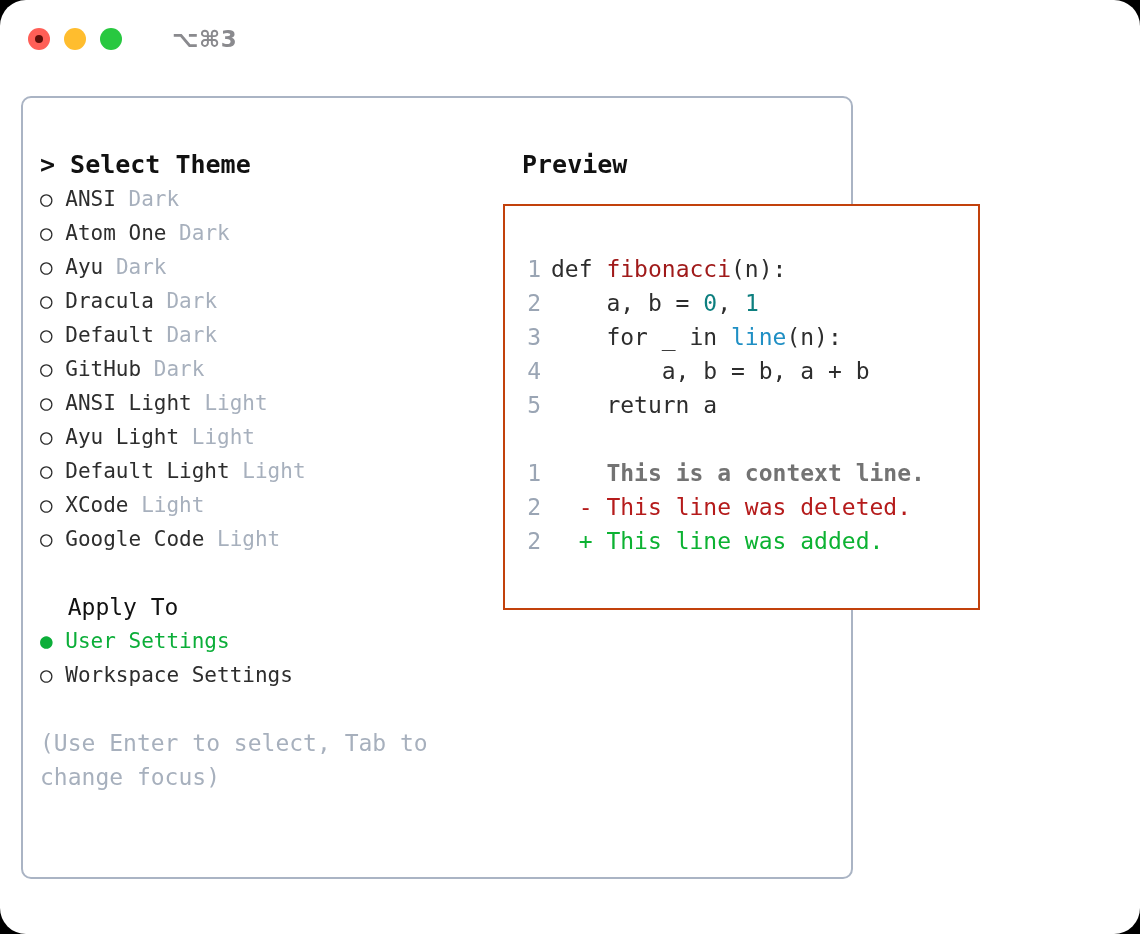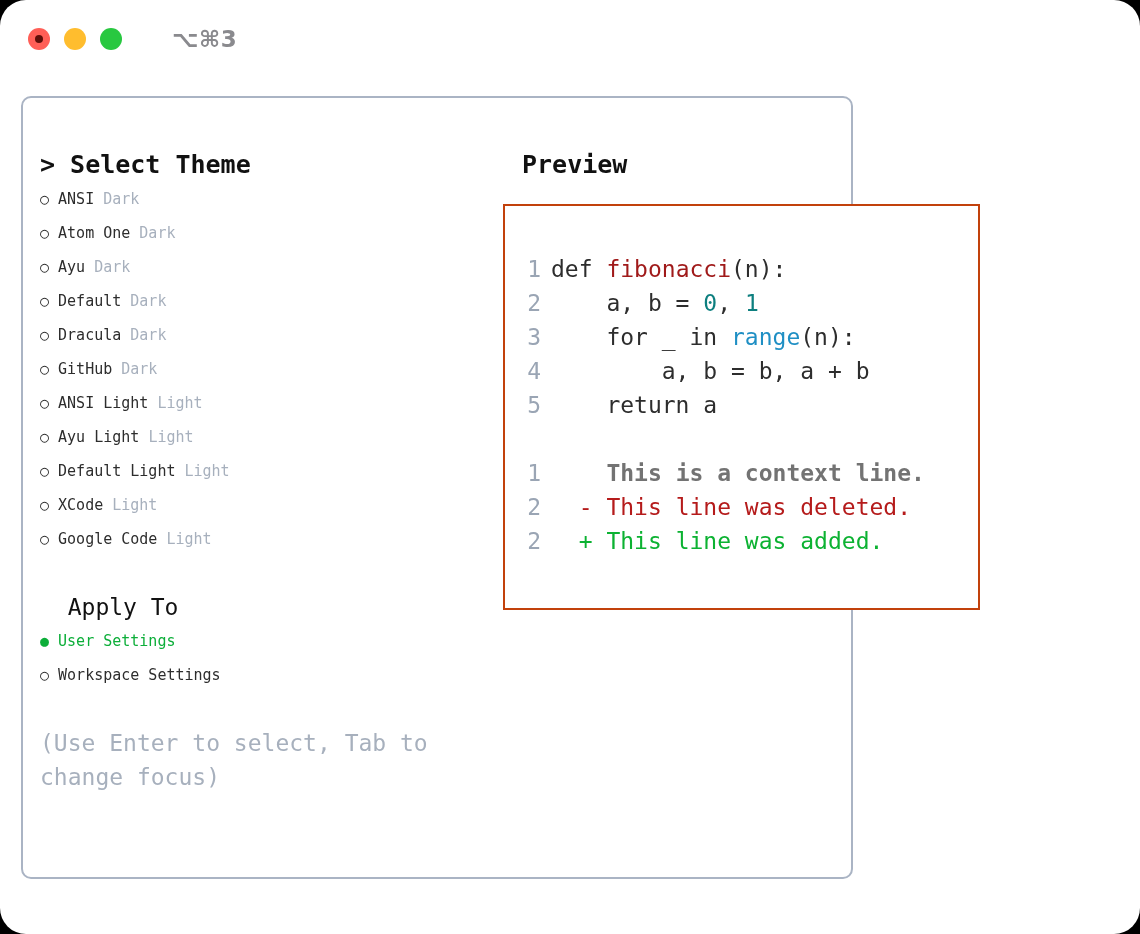--- a/index.html
+++ b/index.html
@@ -82,21 +82,21 @@
     font-family: "DejaVu Sans Mono", "Liberation Mono", monospace;
     font-size: 25px;
     font-weight: 700;
     color: #111111;
     line-height: 34px;
     white-space: pre;
   }
 
   .row {
     font-family: "DejaVu Sans Mono", "Liberation Mono", monospace;
-    font-size: 15px;
+    font-size: 21px;
     line-height: 34px;
     color: #2d2d2d;
     white-space: pre;
     display: block;
   }
   .row .bullet { display: inline; }
   .row.selected, .row.selected .name { color: #0cae39; }
   .row .variant { color: #a7b0bd; }
   .row.selected .variant { color: #a7b0bd; }
 
@@ -181,22 +181,22 @@
 
   <div class="panel">
     <div class="columns">
 
       <div class="left-col">
         <div class="list-header">&gt; Select Theme</div>
         <div id="theme-list">
             <div class="row"><span class="bullet">○</span><span class="name"> ANSI </span><span class="variant">Dark</span></div>
             <div class="row"><span class="bullet">○</span><span class="name"> Atom One </span><span class="variant">Dark</span></div>
             <div class="row"><span class="bullet">○</span><span class="name"> Ayu </span><span class="variant">Dark</span></div>
+            <div class="row"><span class="bullet">○</span><span class="name"> Dracula </span><span class="variant">Dark</span></div>
             <div class="row"><span class="bullet">○</span><span class="name"> Default </span><span class="variant">Dark</span></div>
-            <div class="row"><span class="bullet">○</span><span class="name"> Dracula </span><span class="variant">Dark</span></div>
             <div class="row"><span class="bullet">○</span><span class="name"> GitHub </span><span class="variant">Dark</span></div>
             <div class="row"><span class="bullet">○</span><span class="name"> ANSI Light </span><span class="variant">Light</span></div>
             <div class="row"><span class="bullet">○</span><span class="name"> Ayu Light </span><span class="variant">Light</span></div>
             <div class="row"><span class="bullet">○</span><span class="name"> Default Light </span><span class="variant">Light</span></div>
             <div class="row"><span class="bullet">○</span><span class="name"> XCode </span><span class="variant">Light</span></div>
             <div class="row"><span class="bullet">○</span><span class="name"> Google Code </span><span class="variant">Light</span></div>
           </div>
         <div class="spacer-row"></div>
         <div class="section-header">  Apply To</div>
         <div id="apply-list">
@@ -205,21 +205,21 @@
           </div>
         <div class="hint">(Use Enter to select, Tab to change focus)</div>
       </div>
 
       <div class="right-col">
         <div class="preview-title">Preview</div>
         <div class="preview-box">
           <div id="code-block">
               <div class="code-line"><span class="ln">1</span><span>def </span><span class="tok-fn">fibonacci</span><span>(n):</span></div>
               <div class="code-line"><span class="ln">2</span><span>    a, b = </span><span class="tok-num">0</span><span>, </span><span class="tok-num">1</span></div>
-              <div class="code-line"><span class="ln">3</span><span>    for _ in </span><span class="tok-call">range</span><span>(n):</span></div>
+              <div class="code-line"><span class="ln">3</span><span>    for _ in </span><span class="tok-call">line</span><span>(n):</span></div>
               <div class="code-line"><span class="ln">4</span><span>        a, b = b, a + b</span></div>
               <div class="code-line"><span class="ln">5</span><span>    return a</span></div>
             </div>
           <div class="blank-code"></div>
           <div id="diff-block">
               <div class="code-line"><span class="ln">1</span><span class="diff-ctx">    </span><span class="diff-ctx">This is a context line.</span></div>
               <div class="code-line"><span class="ln">2</span><span class="diff-del">  - </span><span class="diff-del">This line was deleted.</span></div>
               <div class="code-line"><span class="ln">2</span><span class="diff-add">  + </span><span class="diff-add">This line was added.</span></div>
             </div>
         </div>

